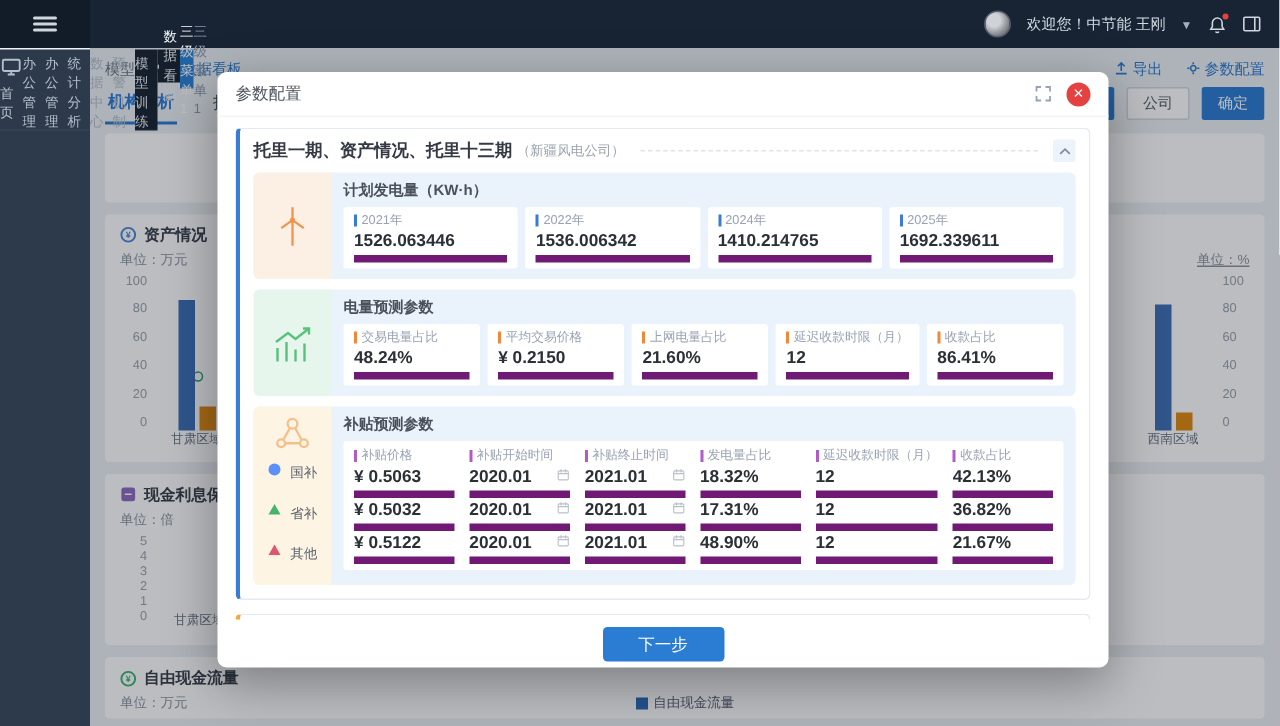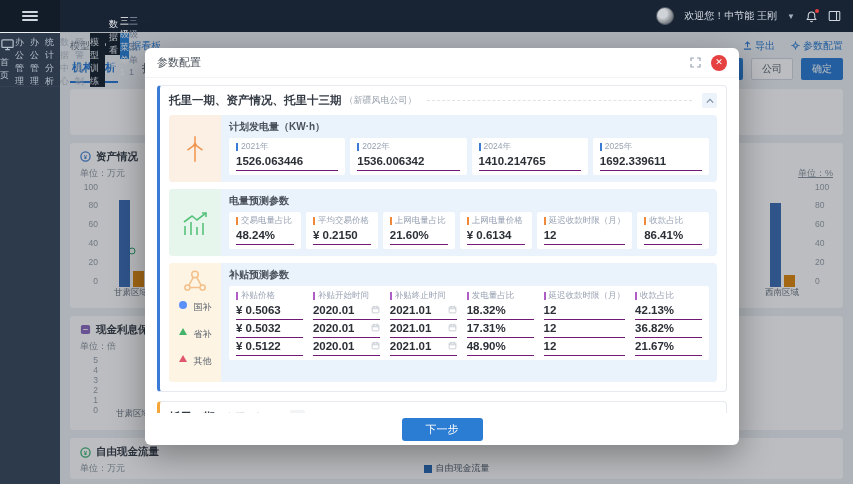--- a/index.html
+++ b/index.html
@@ -95,21 +95,21 @@
   .icon-col.peach { background:#fcefe4; justify-content:center; }
   .icon-col.green { background:#e7f6ec; justify-content:center; }
   .icon-col.cream { background:#fdf4e3; padding-top:6px; }
   .blk-content { flex:1; padding:5px 8px 7px; }
   .blk-title { font-size:10px; font-weight:bold; color:#4a515b; margin-bottom:4px; }
   .cells { display:flex; gap:5px; }
   .cell { flex:1; background:#fff; border-radius:2px; padding:3px 7px 4px; }
   .lab { font-size:8.5px; color:#98a2b3; display:flex; align-items:center; gap:3px; white-space:nowrap; }
   .mark { width:2px; height:8px; flex:none; }
   .mark.blue { background:#3a7bd5; } .mark.orange { background:#f0883a; } .mark.purple { background:#b05cc7; }
-  .val { font-size:11.5px; font-weight:bold; color:#2b2f36; border-bottom:1px solid #701a75; padding:2px 0 3px; display:flex; align-items:center; }
+  .val { font-size:11.5px; font-weight:bold; color:#2b2f36; border-bottom:5px solid #701a75; padding:2px 0 3px; display:flex; align-items:center; }
   .val .cal { margin-left:auto; }
 
   .sub-grid-wrap { background:#fff; border-radius:2px; padding:2px 7px 4px; }
   .sub-grid { display:grid; grid-template-columns:repeat(6,1fr); column-gap:10px; }
   .sub-grid .lab { padding-top:2px; }
   .rowname { height:27px; display:flex; gap:7px; font-size:9px; color:#59616c; }
   .dot-blue { width:8px; height:8px; border-radius:50%; background:#5b8ff9; }
   .tri { width:0; height:0; border-left:4px solid transparent; border-right:4px solid transparent; }
   .tri.green { border-bottom:7px solid #44b46a; }
   .tri.red { border-bottom:7px solid #e0566c; }
@@ -457,27 +457,20 @@
                   <span>平均交易价格</span>
                 </span>
                 <span class="val">¥ 0.2150</span>
               </div>
             <div class="cell">
                 <span class="lab">
                   <i class="mark orange"></i>
                   <span>上网电量占比</span>
                 </span>
                 <span class="val">21.60%</span>
-              </div>
-            <div class="cell">
-                <span class="lab">
-                  <i class="mark orange"></i>
-                  <span>上网电量价格</span>
-                </span>
-                <span class="val">¥ 0.6134</span>
               </div>
             <div class="cell">
                 <span class="lab">
                   <i class="mark orange"></i>
                   <span>延迟收款时限（月）</span>
                 </span>
                 <span class="val">12</span>
               </div>
             <div class="cell">
                 <span class="lab">

